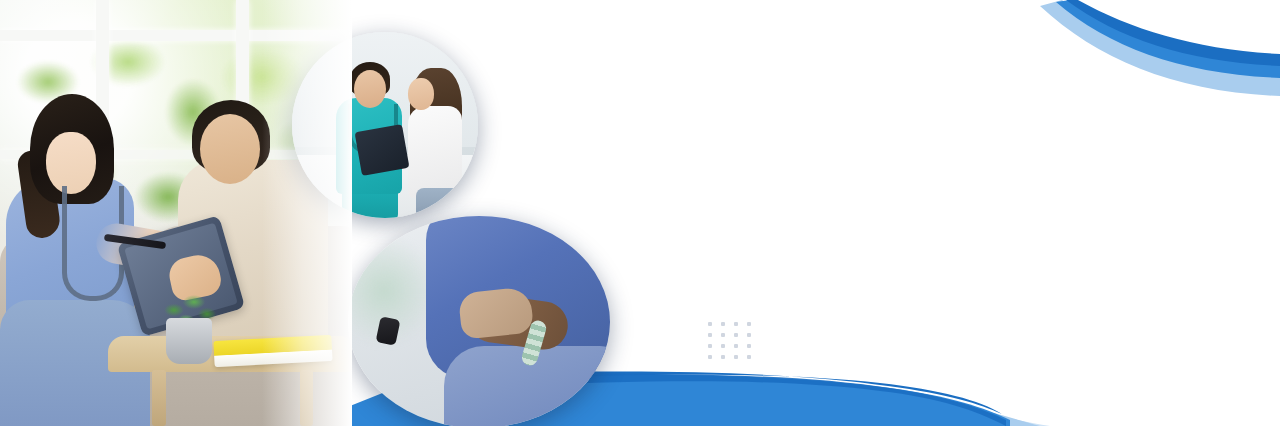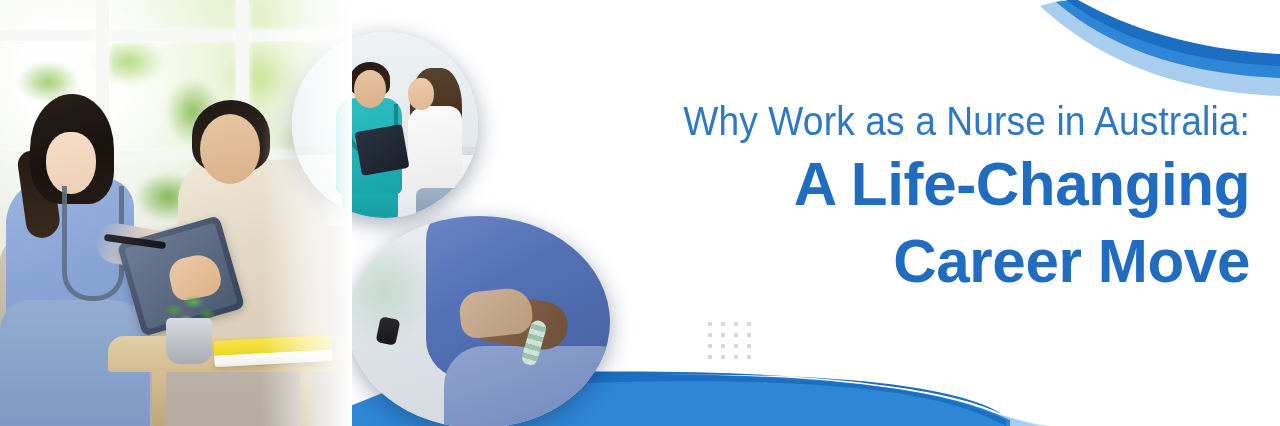--- a/index.html
+++ b/index.html
@@ -400,19 +400,14 @@
     <i></i>
       <i></i>
       <i></i>
       <i></i>
     <i></i>
       <i></i>
       <i></i>
       <i></i>
   </div>
 
-  <div class="headline">
-    <div class="line-1">Why Work as a Nurse in Australia:</div>
-    <div class="line-2">A Life-Changing</div>
-    <div class="line-3">Career Move</div>
-  </div>
 
 </div>
 
 </body></html>

